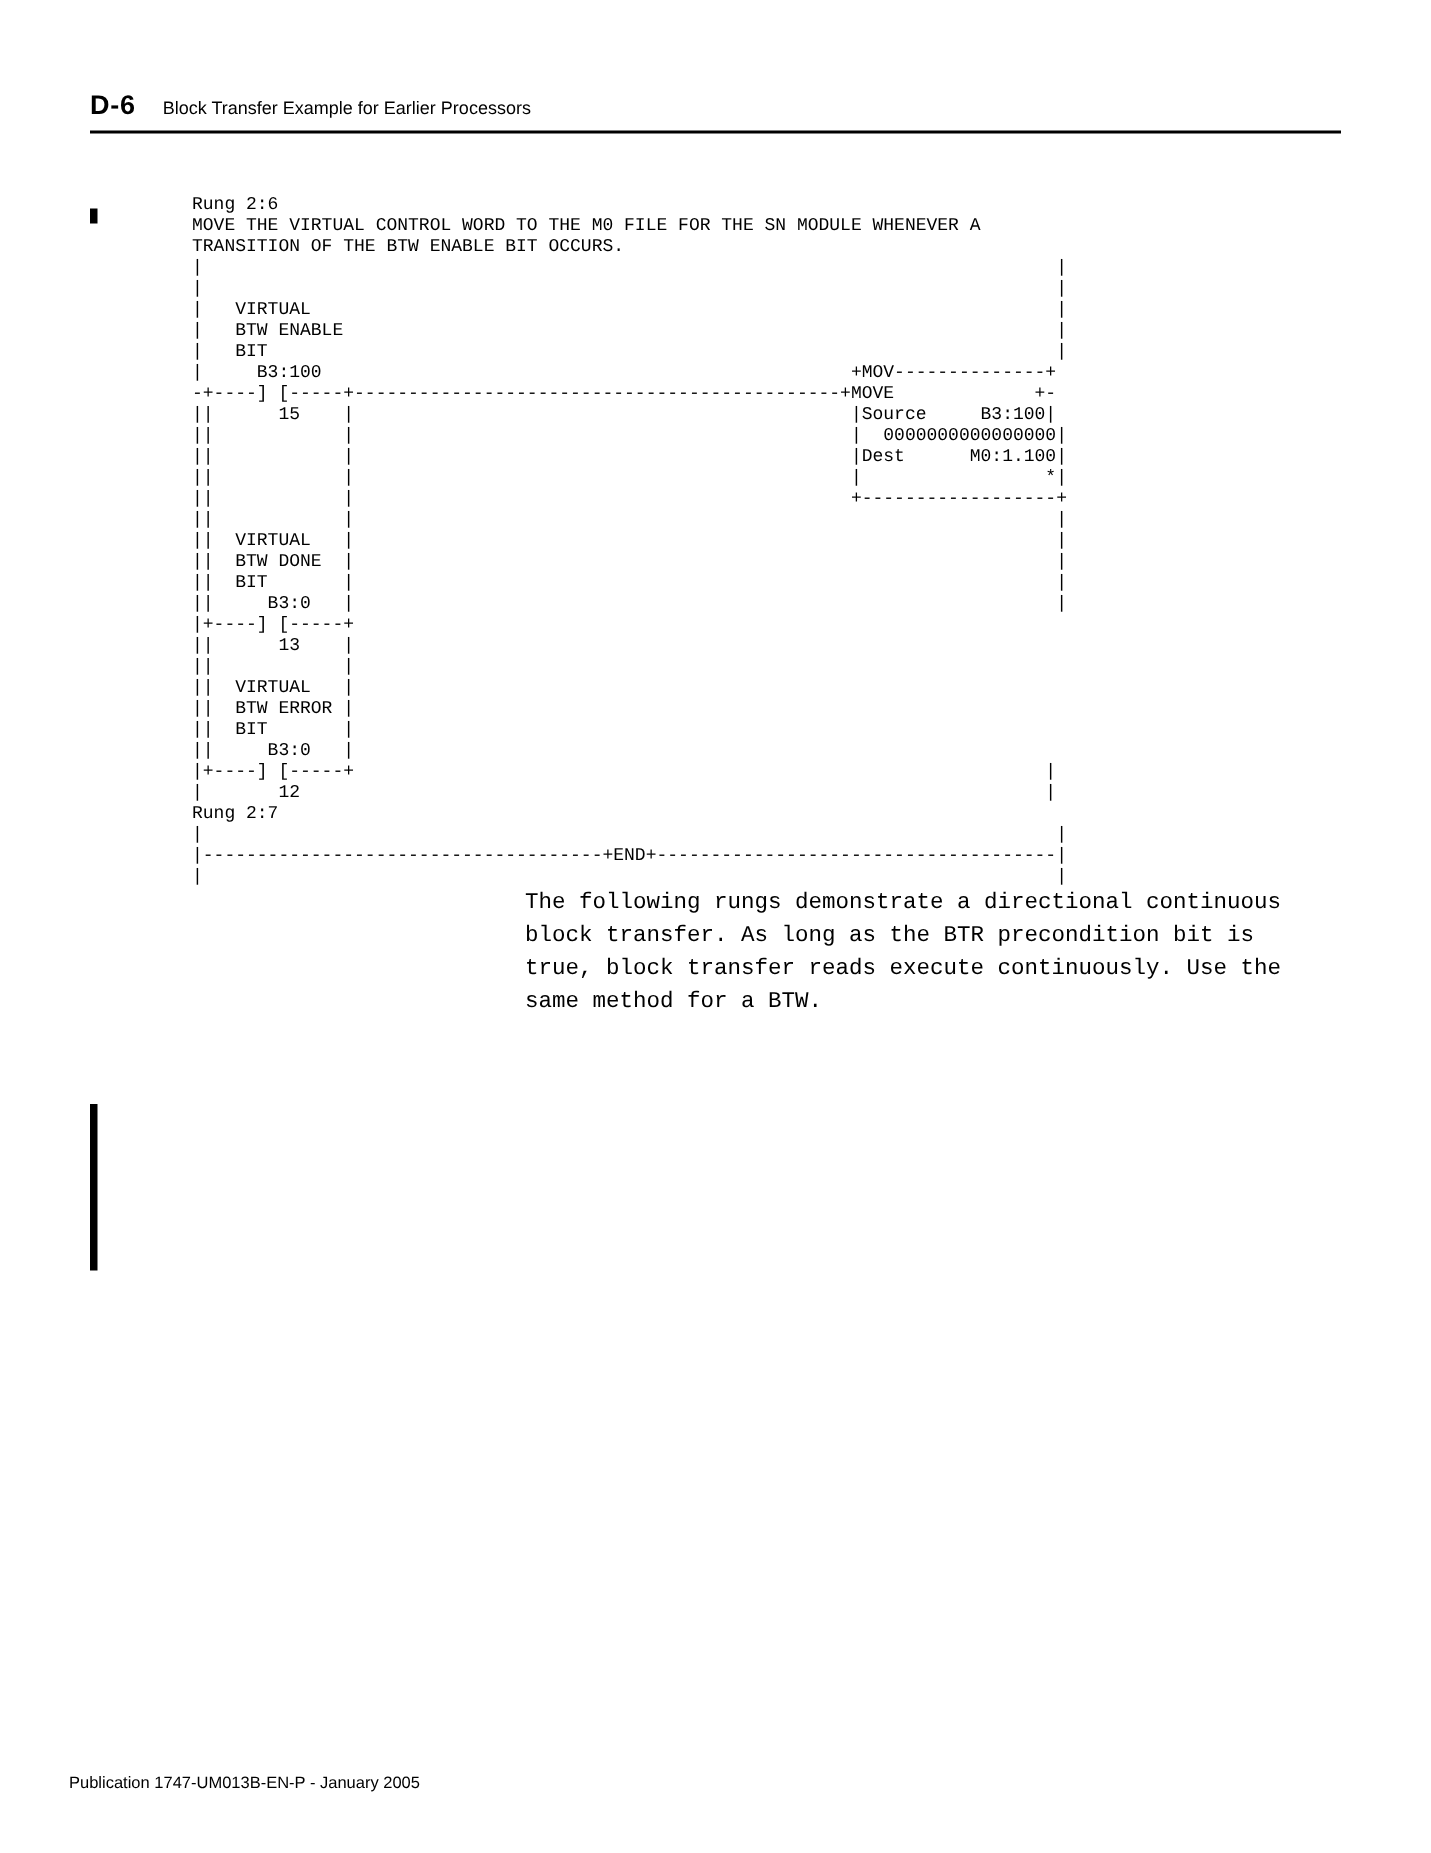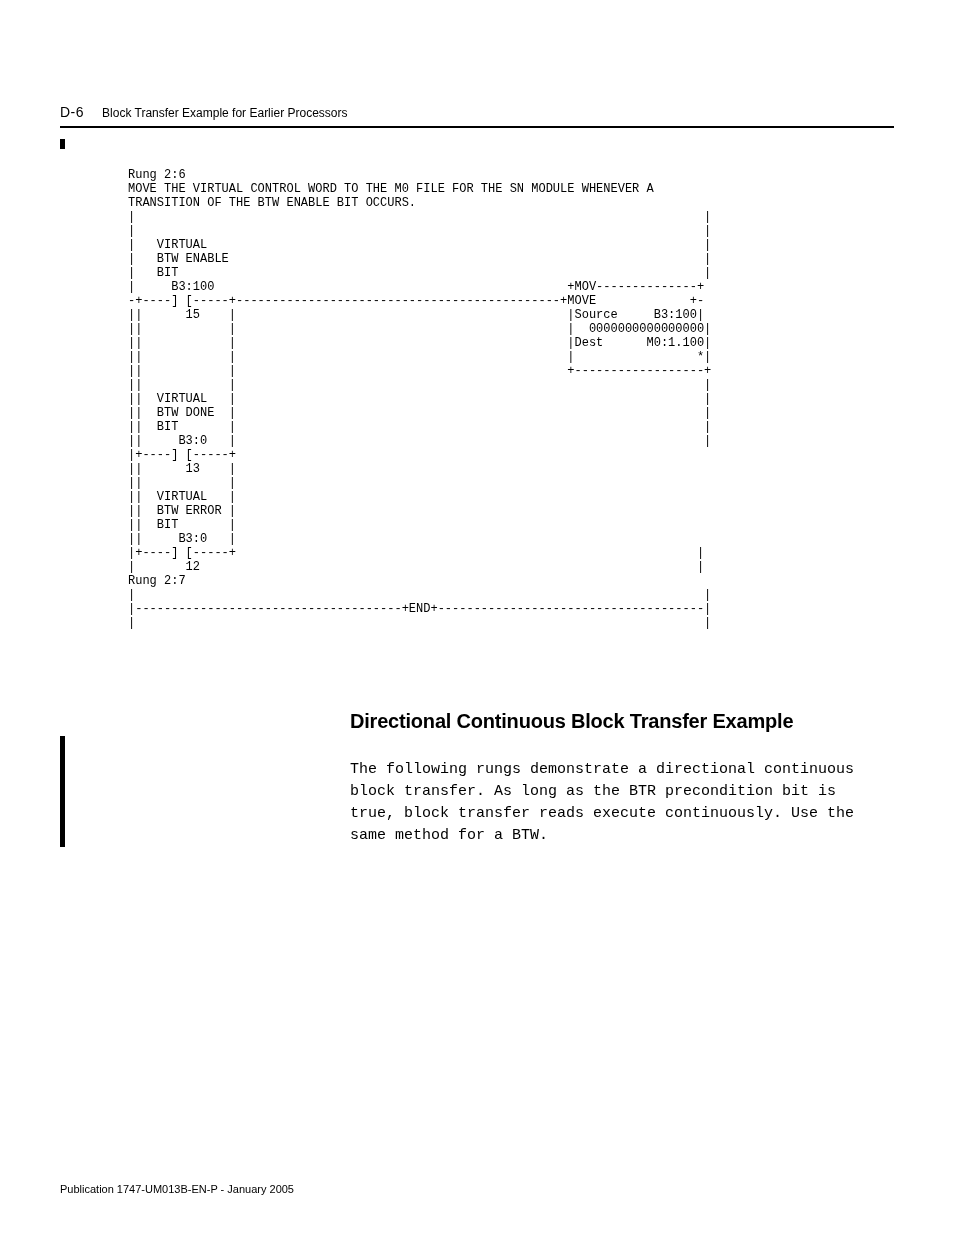--- a/index.html
+++ b/index.html
@@ -19,24 +19,23 @@
   }
   .header-row {
     display: flex;
     align-items: baseline;
     gap: 18px;
     border-bottom: 2px solid #000;
     padding-bottom: 6px;
     margin-bottom: 40px;
   }
   .page-no {
-    font-weight: normal;
-    font-size: 14px;
+    font-weight: bold;
+    font-size: 18px;
     letter-spacing: 0.5px;
-    margin-top: 44px;
   }
   .chapter {
     font-size: 12px;
   }
   .ladder-block {
     font-family: "Courier New", Courier, monospace;
     font-size: 12px;
     line-height: 14px;
     white-space: pre;
     margin-left: 68px;
@@ -54,21 +53,21 @@
   .body-text {
     font-family: Liberation Mono, monospace;
     font-size: 15px;
     line-height: 22px;
     margin-left: 290px;
     width: 530px;
   }
   .footer {
     position: absolute;
     bottom: 40px;
-    left: 60px;
+    left: 46px;
     font-size: 11px;
   }
   .changebar-left {
     position: absolute;
     left: 60px;
     width: 5px;
     background: #000;
   }
 </style>
 </head>
@@ -111,19 +110,18 @@
 ||  BTW ERROR |                                                                 
 ||  BIT       |                                                                 
 ||     B3:0   |                                                                 
 |+----] [-----+                                                                |
 |       12                                                                     |
 Rung 2:7
 |                                                                               |
 |-------------------------------------+END+-------------------------------------|
 |                                                                               |</div>
 
-  <div class="section-heading">Directional Continuous Block Transfer Example</div>
 
   <div class="body-text">The following rungs demonstrate a directional continuous block transfer. As long as the BTR precondition bit is true, block transfer reads execute continuously. Use the same method for a BTW.</div>
 
   <div class="footer">Publication 1747-UM013B-EN-P - January 2005</div>
 
 </div>
 
 </body></html>

